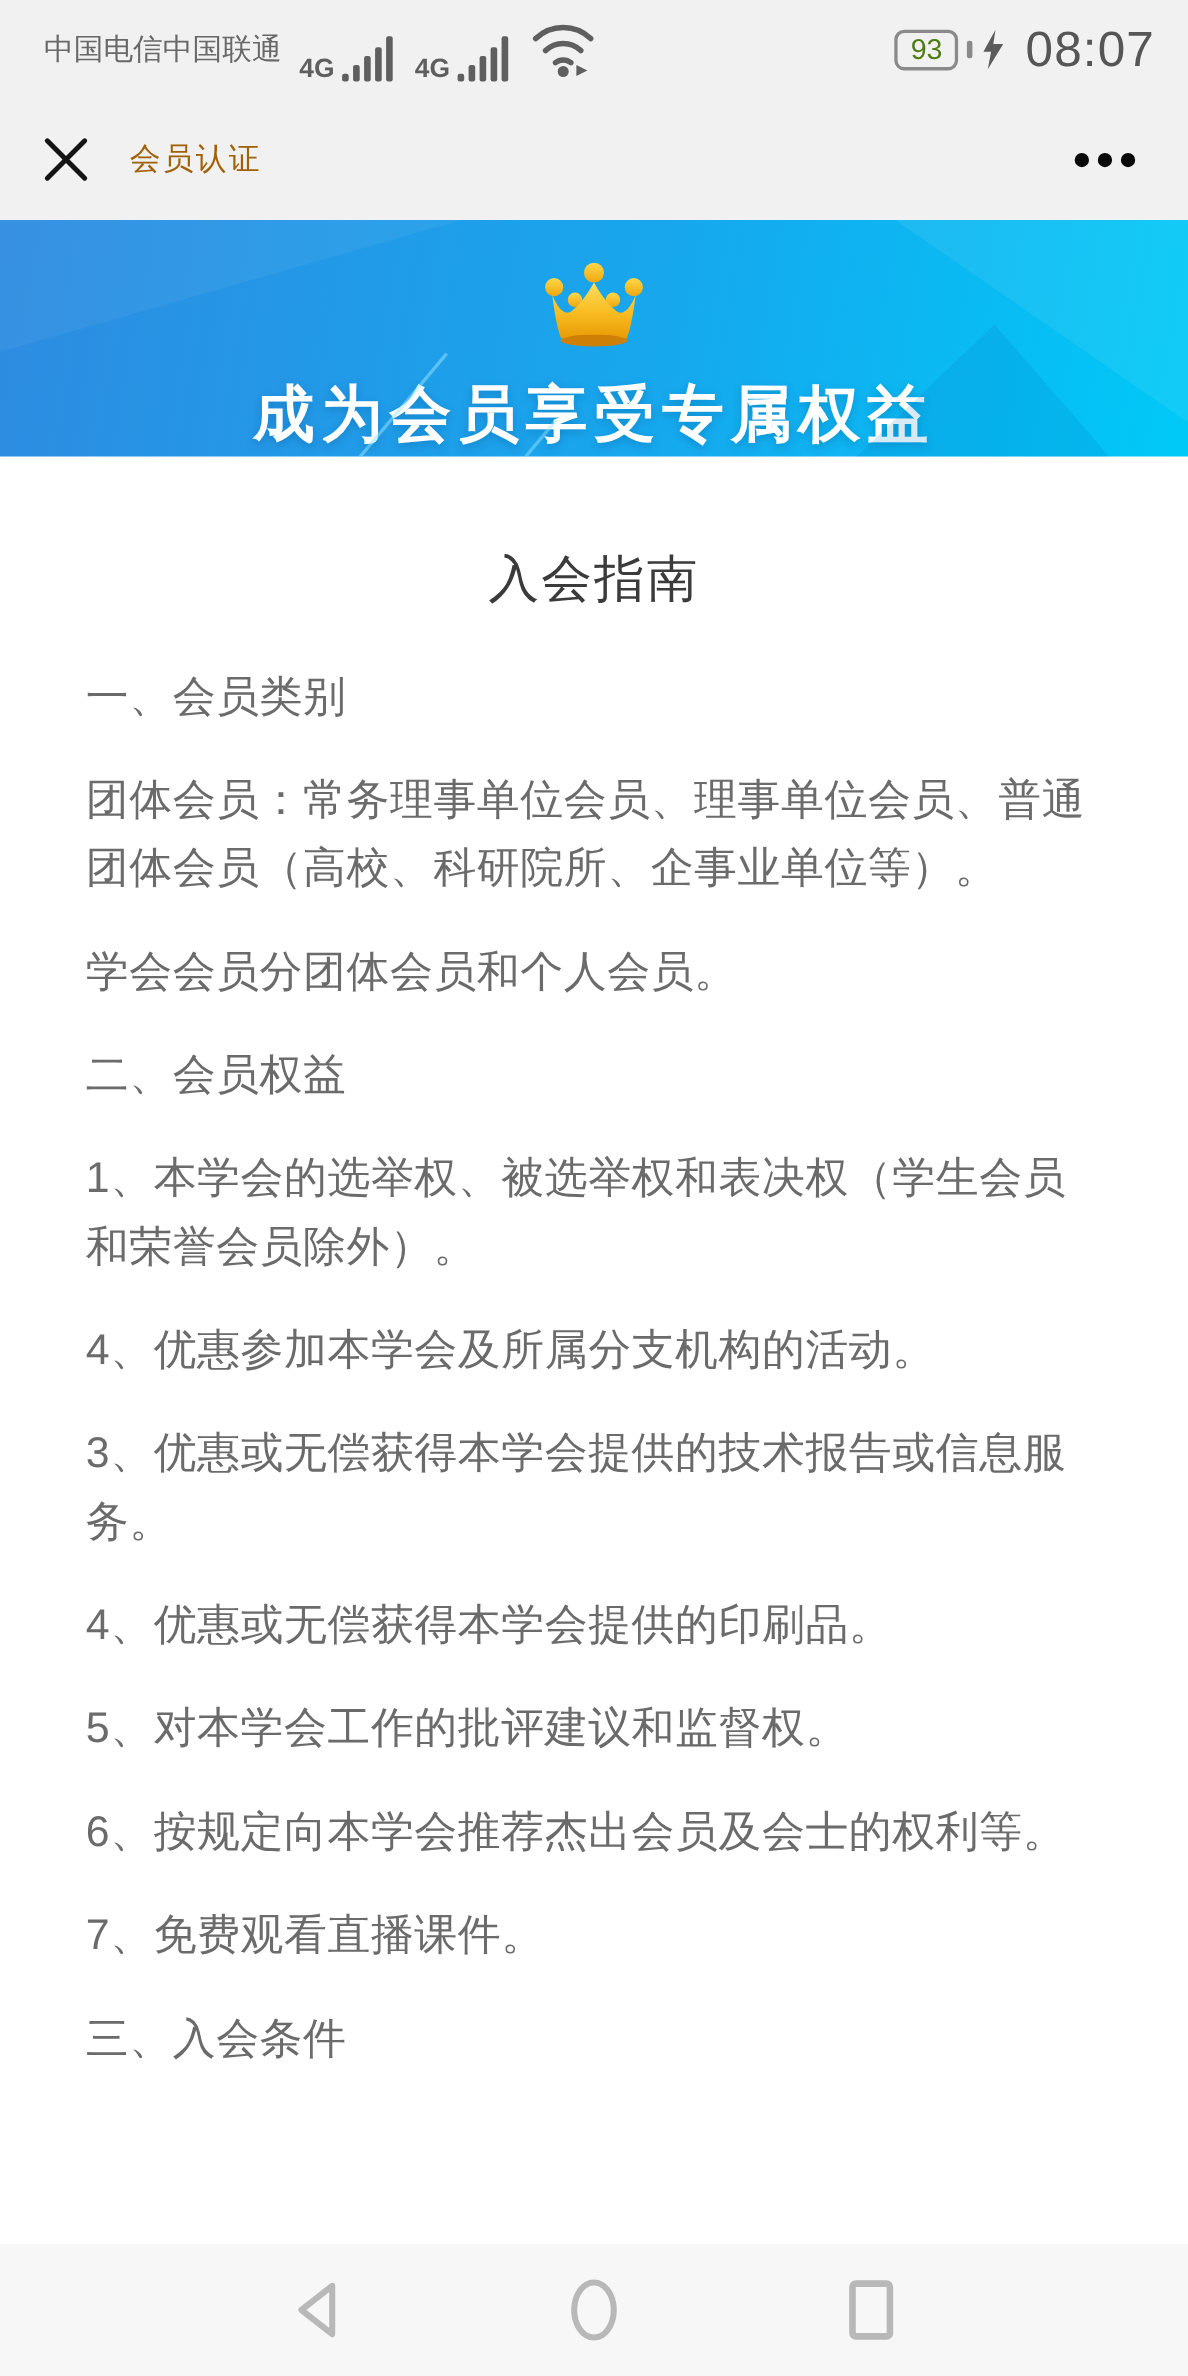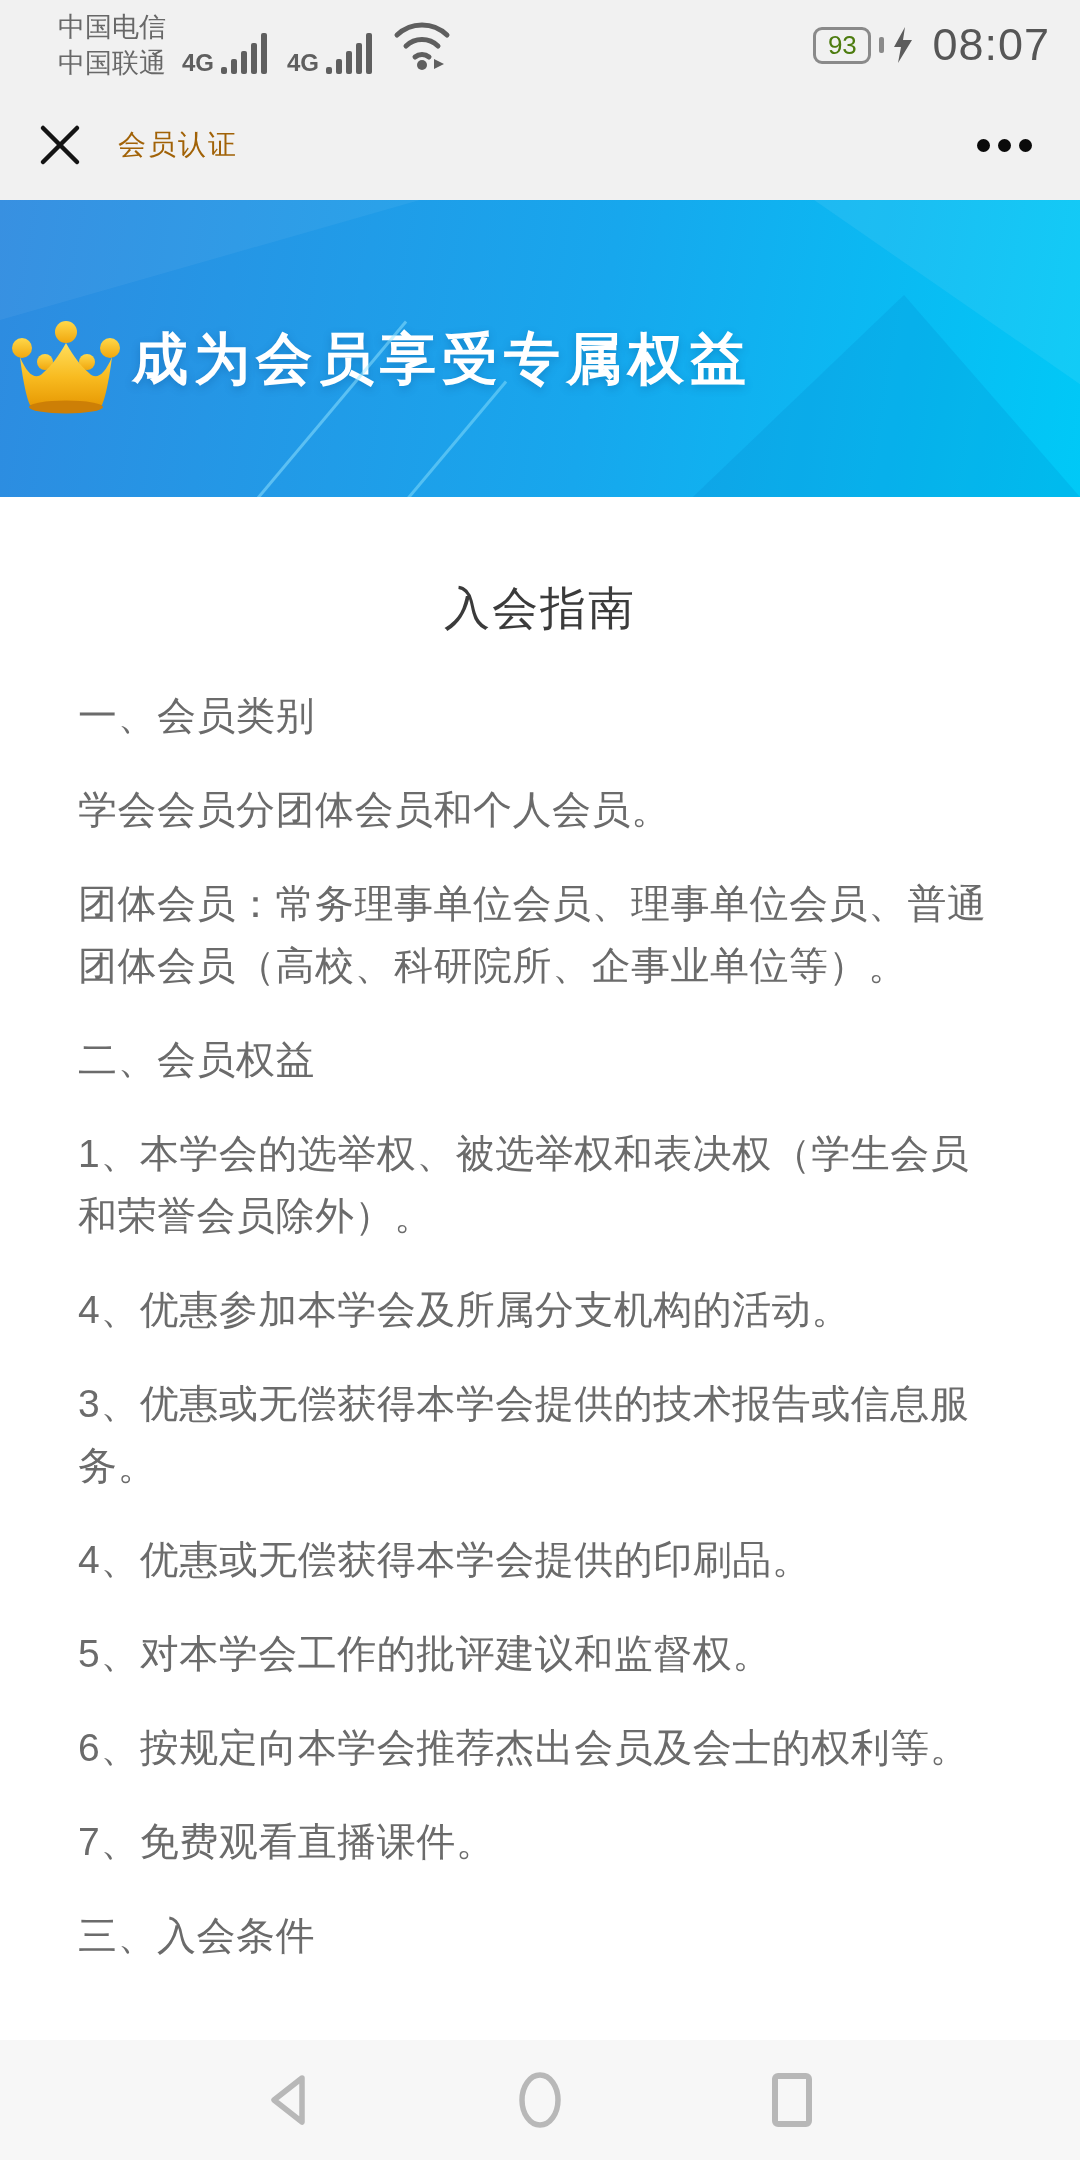--- a/index.html
+++ b/index.html
@@ -3,39 +3,39 @@
 <meta charset="utf-8">
 <style>
   * { margin:0; padding:0; box-sizing:border-box; }
   html,body { width:1080px; }
   body { font-family:"Liberation Sans","DejaVu Sans",sans-serif; background:#fff; }
   .screen { position:relative; width:1080px; height:2160px; overflow:hidden; background:#fff; }
 
   
   .status-bar { height:90px; background:#f1f1f1; display:flex; align-items:center; padding:0 30px 0 40px; }
   .sb-left { display:flex; align-items:center; gap:16px; }
-  .carriers { display:flex; flex-direction:column; line-height:36px; font-size:27px; color:#686868;margin-left:18px; }
+  .carriers { display:flex; flex-direction:row; line-height:36px; font-size:27px; color:#686868; }
   .net-group { display:flex; align-items:flex-end; gap:5px; height:64px; }
   .fourg { font-size:24px; font-weight:bold; color:#5f5f5f; }
   .sb-right { margin-left:auto; display:flex; align-items:center; gap:8px; }
   .bat-body { width:58px; height:37px; border:3px solid #8a8a8a; border-radius:9px; display:flex; align-items:center; justify-content:center; font-size:26px; color:#4d7c0f; }
   .bat-nub { width:5px; height:16px; background:#8a8a8a; border-radius:2px; }
   .sb-time { font-size:45px; color:#565656; margin-left:10px; letter-spacing:1px; }
 
   
   .app-header { height:110px; background:#f1f1f1; display:flex; align-items:center; padding:0 38px; }
   .close-btn { width:44px; height:44px; display:flex; align-items:center; justify-content:center; cursor:pointer; }
   .app-title { font-size:28px; color:#a16207; margin-left:36px; letter-spacing:2px; }
   .more-btn { margin-left:auto; display:flex; align-items:center; gap:8px; padding:10px; cursor:pointer; }
   .more-btn i { width:13px; height:13px; border-radius:50%; background:#0a0a0a; }
 
   
-  .banner { position:relative; height:297px; overflow:hidden;
+  .banner { position:relative; height:215px; overflow:hidden;
     background:linear-gradient(100deg,#2E8BE0 0%,#17A7ED 55%,#00C9F7 100%);
-    display:flex; flex-direction:row; align-items:center; }
+    display:flex; flex-direction:column; align-items:center; }
   .banner .shape { position:absolute; pointer-events:none; }
   .lineA { width:470px; height:3px; background:rgba(150,230,255,0.5); left:20px; top:300px; transform:rotate(-50deg); }
   .lineB { width:470px; height:3px; background:rgba(150,230,255,0.45); left:120px; top:360px; transform:rotate(-50deg); }
   .triA { right:0; top:0; width:440px; height:297px; background:rgba(0,118,195,0.16); clip-path:polygon(60% 32%,12% 100%,100% 100%); }
   .triB { right:0; top:0; width:380px; height:297px; background:rgba(255,255,255,0.07); clip-path:polygon(100% 0,30% 0,100% 62%); }
   .triC { left:0; top:0; width:420px; height:120px; background:rgba(255,255,255,0.05); clip-path:polygon(0 0,100% 0,0 100%); }
   .crown { margin-top:38px; }
   .banner-headline { margin-top:22px; font-size:56px; font-weight:bold; color:#ffffff; letter-spacing:6px; text-shadow:0 3px 8px rgba(0,70,130,0.28); }
 
   
@@ -147,22 +147,22 @@
       <path d="M20,37 C28,56 36,60 43,53 C52,45 58,37 66,23 C74,37 80,45 89,53 C96,60 104,56 112,37 C112,37 108,72 102,85 L30,85 C24,72 20,37 20,37 Z" fill="url(#gold)"></path>
       <ellipse cx="66" cy="87" rx="37" ry="6.5" fill="#CD7F06"></ellipse>
     </svg>
     <div class="banner-headline">成为会员享受专属权益</div>
   </div>
 
   <div class="content">
     <h1>入会指南</h1>
     <div>
         <p>一、会员类别</p>
+        <p>团体会员：常务理事单位会员、理事单位会员、普通团体会员（高校、科研院所、企事业单位等）。</p>
         <p>学会会员分团体会员和个人会员。</p>
-        <p>团体会员：常务理事单位会员、理事单位会员、普通团体会员（高校、科研院所、企事业单位等）。</p>
         <p>二、会员权益</p>
         <p>1、本学会的选举权、被选举权和表决权（学生会员和荣誉会员除外）。</p>
         <p>4、优惠参加本学会及所属分支机构的活动。</p>
         <p>3、优惠或无偿获得本学会提供的技术报告或信息服务。</p>
         <p>4、优惠或无偿获得本学会提供的印刷品。</p>
         <p>5、对本学会工作的批评建议和监督权。</p>
         <p>6、按规定向本学会推荐杰出会员及会士的权利等。</p>
         <p>7、免费观看直播课件。</p>
         <p>三、入会条件</p>
       </div>

